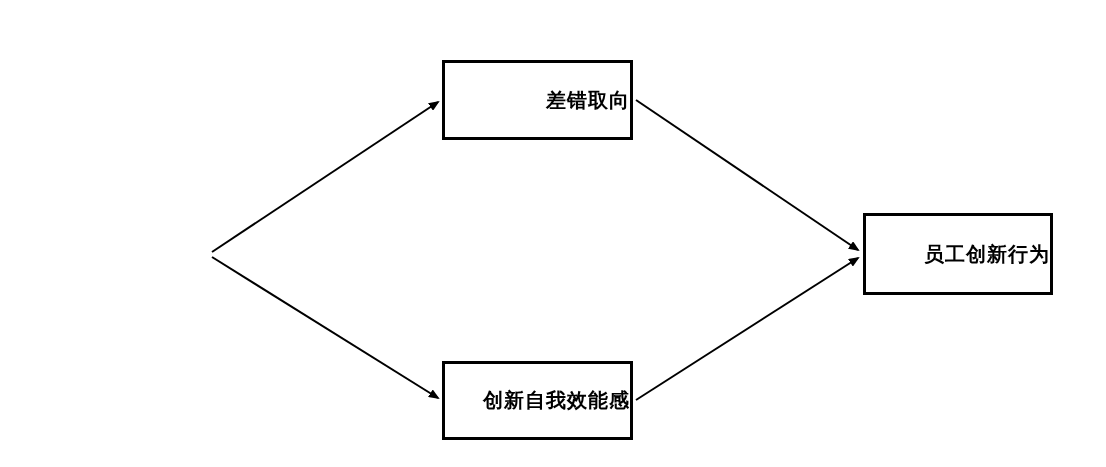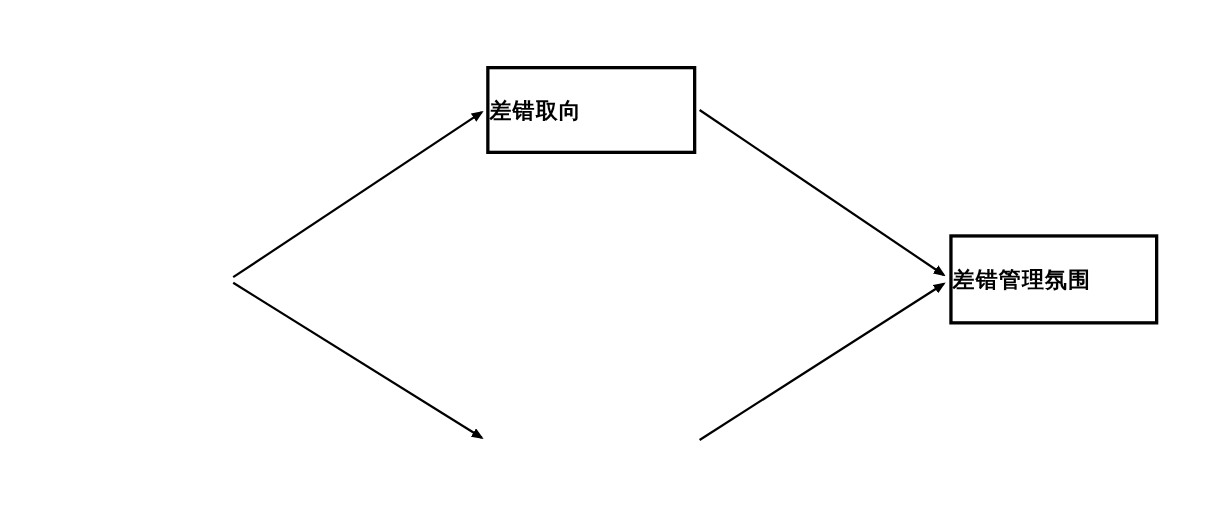--- a/index.html
+++ b/index.html
@@ -23,21 +23,21 @@
     height: 467px;
     pointer-events: none;
   }
   .node {
     position: absolute;
     box-sizing: border-box;
     border: 3px solid #000000;
     background: #ffffff;
     display: flex;
     align-items: center;
-    justify-content: flex-start;
+    justify-content: flex-end;
     text-align: center;
     font-weight: bold;
     font-size: 20px;
     color: #000000;
     letter-spacing: 1px;
   }
   .node-antecedent { left: 20px;  top: 213px; width: 190px; height: 82px; }
   .node-mediator-top { left: 442px; top: 60px;  width: 191px; height: 80px; }
   .node-mediator-bottom { left: 442px; top: 361px; width: 191px; height: 79px; }
   .node-outcome { left: 863px; top: 213px; width: 190px; height: 82px; }
@@ -57,18 +57,21 @@
     <line x1="212" y1="257" x2="438" y2="398" stroke="#000000" stroke-width="2" marker-end="url(#arrowhead)"></line>
     <line x1="636" y1="100" x2="858" y2="250" stroke="#000000" stroke-width="2" marker-end="url(#arrowhead)"></line>
     <line x1="636" y1="400" x2="858" y2="258" stroke="#000000" stroke-width="2" marker-end="url(#arrowhead)"></line>
   </svg>
 
 
   <div class="node node-mediator-top">
     <span>差错取向</span>
   </div>
 
+  <div class="node node-mediator-bottom">
+    <span>创新自我效能感</span>
+  </div>
 
   <div class="node node-outcome">
-    <span>差错管理氛围</span>
+    <span>员工创新行为</span>
   </div>
 
 </div>
 
 </body></html>

